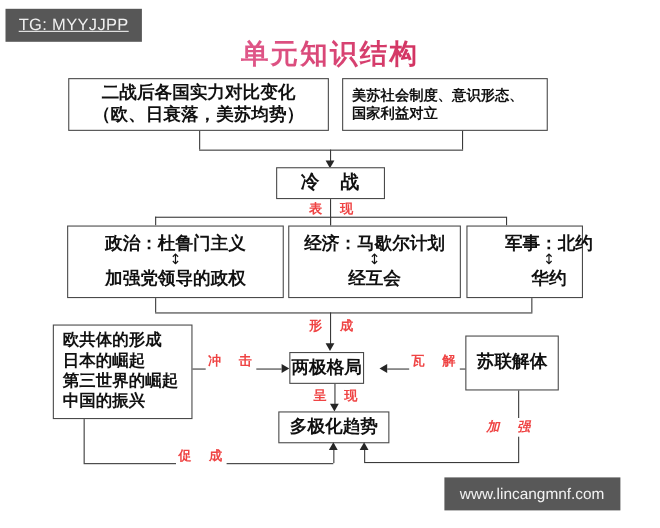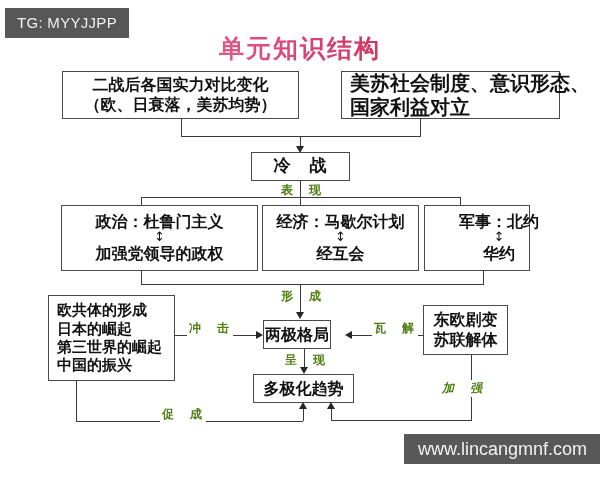--- a/index.html
+++ b/index.html
@@ -12,27 +12,27 @@
   }
   #stage{position:absolute;left:0;top:0;width:600px;height:480px;}
 
   
   .tag-badge{
     position:absolute;left:5px;top:8px;
     background:#575757;color:#f0f0f0;
     font-family:"Liberation Sans","DejaVu Sans",sans-serif;
     font-size:15px;line-height:30px;
     padding:0 12px;height:30px;
-    letter-spacing:.3px;white-space:nowrap;
+    letter-spacing:.3px;white-space:nowrap;text-decoration:underline;
   }
   .watermark{
     position:absolute;left:404px;top:434px;
     background:#585858;color:#f2f2f2;
     font-family:"Liberation Sans","DejaVu Sans",sans-serif;
-    font-size:18px;line-height:30px;
+    font-size:14px;line-height:30px;
     padding:0 14px;height:30px;white-space:nowrap;
   }
 
   
   .title{
     position:absolute;left:0;top:32px;width:600px;
     text-align:center;
     font-size:25px;font-weight:bold;
     letter-spacing:2px;
     color:#d6336c;
@@ -78,21 +78,21 @@
 
   .arrow{position:absolute;width:0;height:0;}
   .arrow.down{border-left:4px solid transparent;border-right:4px solid transparent;border-top:7px solid #262626;}
   .arrow.up{border-left:4px solid transparent;border-right:4px solid transparent;border-bottom:7px solid #262626;}
   .arrow.right{border-top:4px solid transparent;border-bottom:4px solid transparent;border-left:7px solid #262626;}
   .arrow.left{border-top:4px solid transparent;border-bottom:4px solid transparent;border-right:7px solid #262626;}
 
   .edge-label{
     position:absolute;
     font-size:12px;font-weight:bold;
-    color:#4d7c0f;
+    color:#ef4444;
     letter-spacing:2px;
     white-space:nowrap;
     background:#ffffff;
     padding:0 2px;
     font-family:"Liberation Serif","DejaVu Serif",serif;
   }
 </style>
 </head>
 <body>
 
@@ -101,21 +101,21 @@
   <div class="tag-badge">TG: MYYJJPP</div>
   <div class="watermark">www.lincangmnf.com</div>
 
   <div class="title">单元知识结构</div>
 
   <div class="box" style="left:62px;top:71px;width:237px;height:48px;font-size:16px;">
     <span class="ln">二战后各国实力对比变化</span>
     <span class="ln">（欧、日衰落，美苏均势）</span>
   </div>
 
-  <div class="box left-align" style="left:311px;top:71px;width:219px;height:48px;font-size:20px;margin-left:30px;">
+  <div class="box left-align" style="left:311px;top:71px;width:187px;height:48px;font-size:13px;">
     <span class="ln">美苏社会制度、意识形态、</span>
     <span class="ln">国家利益对立</span>
   </div>
 
   <div class="ln-v" style="left:181px;top:119px;height:17px;"></div>
   <div class="ln-v" style="left:420px;top:119px;height:17px;"></div>
   <div class="ln-h" style="left:181px;top:136px;width:240px;"></div>
   <div class="ln-v" style="left:300px;top:136px;height:11px;"></div>
   <div class="arrow down" style="left:296px;top:146px;"></div>
 
@@ -161,21 +161,20 @@
     <span class="ln">日本的崛起</span>
     <span class="ln">第三世界的崛起</span>
     <span class="ln">中国的振兴</span>
   </div>
 
   <div class="box" style="left:263px;top:320px;width:68px;height:29px;font-size:16px;">
     <span class="ln">两极格局</span>
   </div>
 
   <div class="box" style="left:423px;top:305px;width:85px;height:50px;font-size:16px;">
-    <span class="ln">东欧剧变</span>
     <span class="ln">苏联解体</span>
   </div>
 
   <div class="ln-h" style="left:175px;top:335px;width:81px;"></div>
   <div class="arrow right" style="left:256px;top:331px;"></div>
   <div class="edge-label" style="left:187px;top:320px;">冲　击</div>
 
   <div class="ln-h" style="left:352px;top:335px;width:71px;"></div>
   <div class="arrow left" style="left:345px;top:331px;"></div>
   <div class="edge-label" style="left:372px;top:320px;">瓦　解</div>

